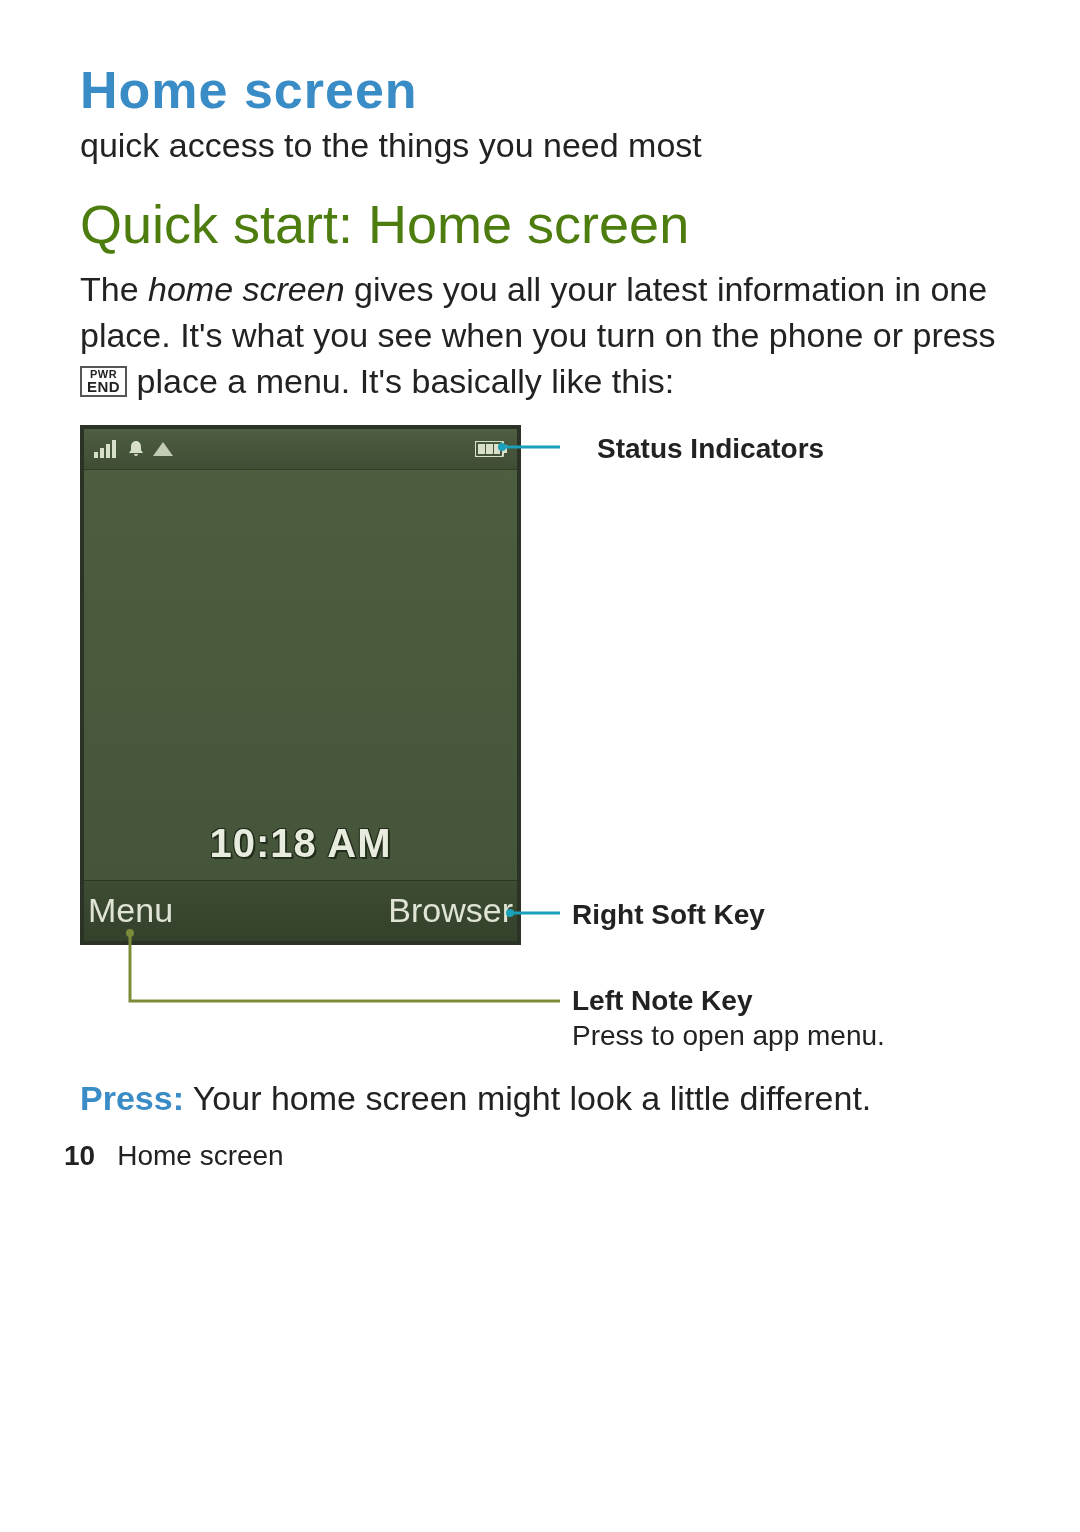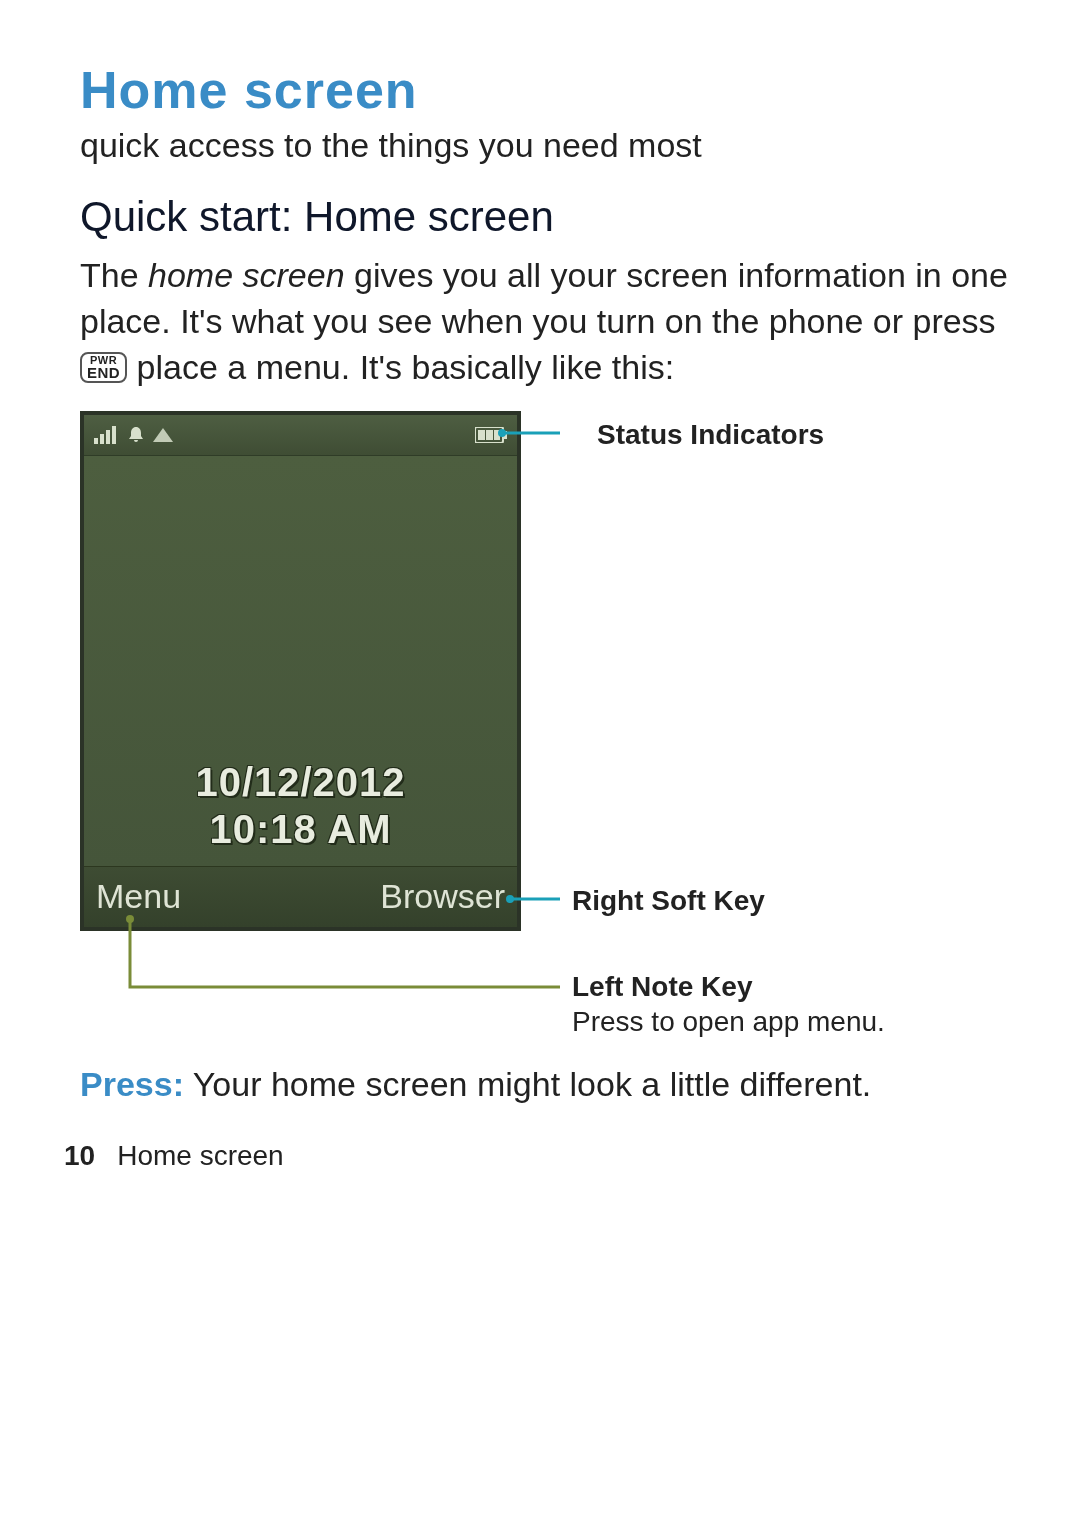--- a/index.html
+++ b/index.html
@@ -25,37 +25,37 @@
     color: #3a8cc6;
     letter-spacing: 1px;
   }
   .subtitle {
     margin: 6px 0 28px 0;
     font-size: 34px;
     color: #222;
   }
   h2.section {
     margin: 16px 0 12px 0;
-    font-size: 42px;
+    font-size: 54px;
     font-weight: normal;
-    color: #0f172a;
+    color: #4d7c0f;
   }
   .body-text {
     font-size: 34px;
     line-height: 1.35;
     color: #222;
     margin: 0 0 20px 0;
     max-width: 930px;
   }
   .body-text .italic { font-style: italic; }
   .pwr-end-key {
     display: inline-block;
     vertical-align: middle;
     border: 2px solid #555;
-    border-radius: 8px;
+    border-radius: 0;
     padding: 1px 5px;
     line-height: 1;
     font-family: Arial, sans-serif;
     text-align: center;
     position: relative;
     top: -2px;
     background: #fff;
   }
   .pwr-end-key .pwr { display: block; font-size: 11px; font-weight: bold; letter-spacing: 0.5px; }
   .pwr-end-key .end { display: block; font-size: 15px; font-weight: bold; letter-spacing: 0.5px; margin-top: -1px;}
@@ -124,21 +124,21 @@
     font-size: 40px;
     letter-spacing: 1px;
     text-shadow: 2px 2px 0 #222c1a, -1px -1px 0 #222c1a, 1px -1px 0 #222c1a, -1px 1px 0 #222c1a;
   }
   .softkey-row {
     height: 60px;
     background: linear-gradient(#3e4c33, #34412b);
     display: flex;
     justify-content: space-between;
     align-items: center;
-    padding: 0 12px;
+    padding: 0 4px;
     border-top: 1px solid #2c371f;
   }
   .softkey {
     color: #dfe4d5;
     font-size: 34px;
   }
   .callout-label {
     position: absolute;
     font-size: 28px;
     color: #222;
@@ -175,21 +175,21 @@
 <body>
 
 <div class="page">
 
   <h1 class="title">Home screen</h1>
   <div class="subtitle">quick access to the things you need most</div>
 
   <h2 class="section">Quick start: Home screen</h2>
 
   <p class="body-text">
-    <span>The </span><span class="italic">home screen</span><span> gives you all your screen information in one place. It's what you see when you turn on the phone or press </span><span class="pwr-end-key"><span class="pwr">PWR</span><span class="end">END</span></span><span> place a menu. It's basically like this:</span>
+    <span>The </span><span class="italic">home screen</span><span> gives you all your latest information in one place. It's what you see when you turn on the phone or press </span><span class="pwr-end-key"><span class="pwr">PWR</span><span class="end">END</span></span><span> place a menu. It's basically like this:</span>
   </p>
 
   <div class="figure-wrap">
 
     <div class="phone">
       <div class="status-bar">
         <div class="status-left">
           <span class="icon">
             <svg width="26" height="18" viewBox="0 0 26 18">
                 <g fill="#d8e0cc">
@@ -219,21 +219,20 @@
                 <rect x="3" y="3" width="7" height="10" fill="#d8e0cc"></rect>
                 <rect x="11" y="3" width="7" height="10" fill="#d8e0cc"></rect>
                 <rect x="19" y="3" width="6" height="10" fill="#d8e0cc"></rect>
               </svg>
           </span>
         </div>
       </div>
 
       <div class="phone-body">
         <div class="datetime">
-          <div class="date">10/12/2012</div>
           <div class="time">10:18 AM</div>
         </div>
       </div>
 
       <div class="softkey-row">
         <div class="softkey">Menu</div>
         <div class="softkey">Browser</div>
       </div>
     </div>
 

